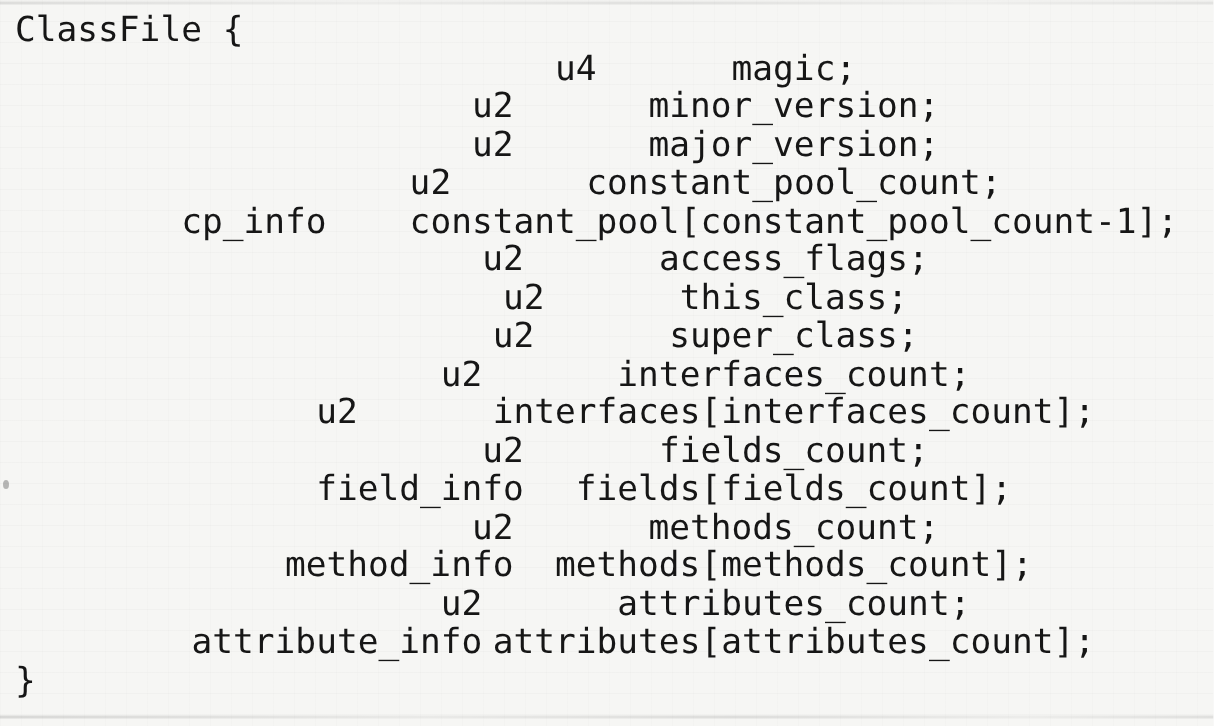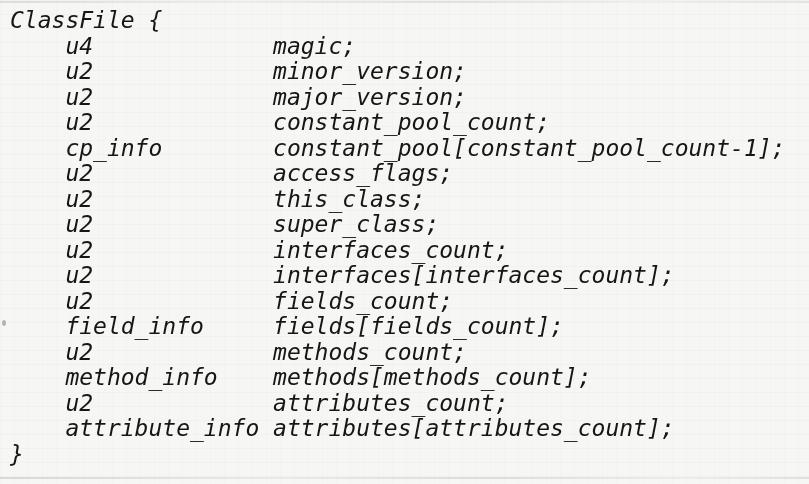--- a/index.html
+++ b/index.html
@@ -54,23 +54,23 @@
     left: 10px; top: 8px;
     margin: 0;
     font-family: inherit;
     font-size: 23px;
     line-height: 25.5px;
     color: var(--fg, #161616);
     white-space: pre;
     letter-spacing: 0;
   }
 
-  .line { height: 25.5px; font-style: italic; }
+  .line { height: 25.5px; }
 
-  .member-line { padding-left: 4ch; }
+  .member-line { padding-left: 4ch; text-align: center; }
 
   .member-type {
     display: inline-block;
     width: 15ch;
     vertical-align: top;
   }
 </style>
 </head>
 <body>
 

